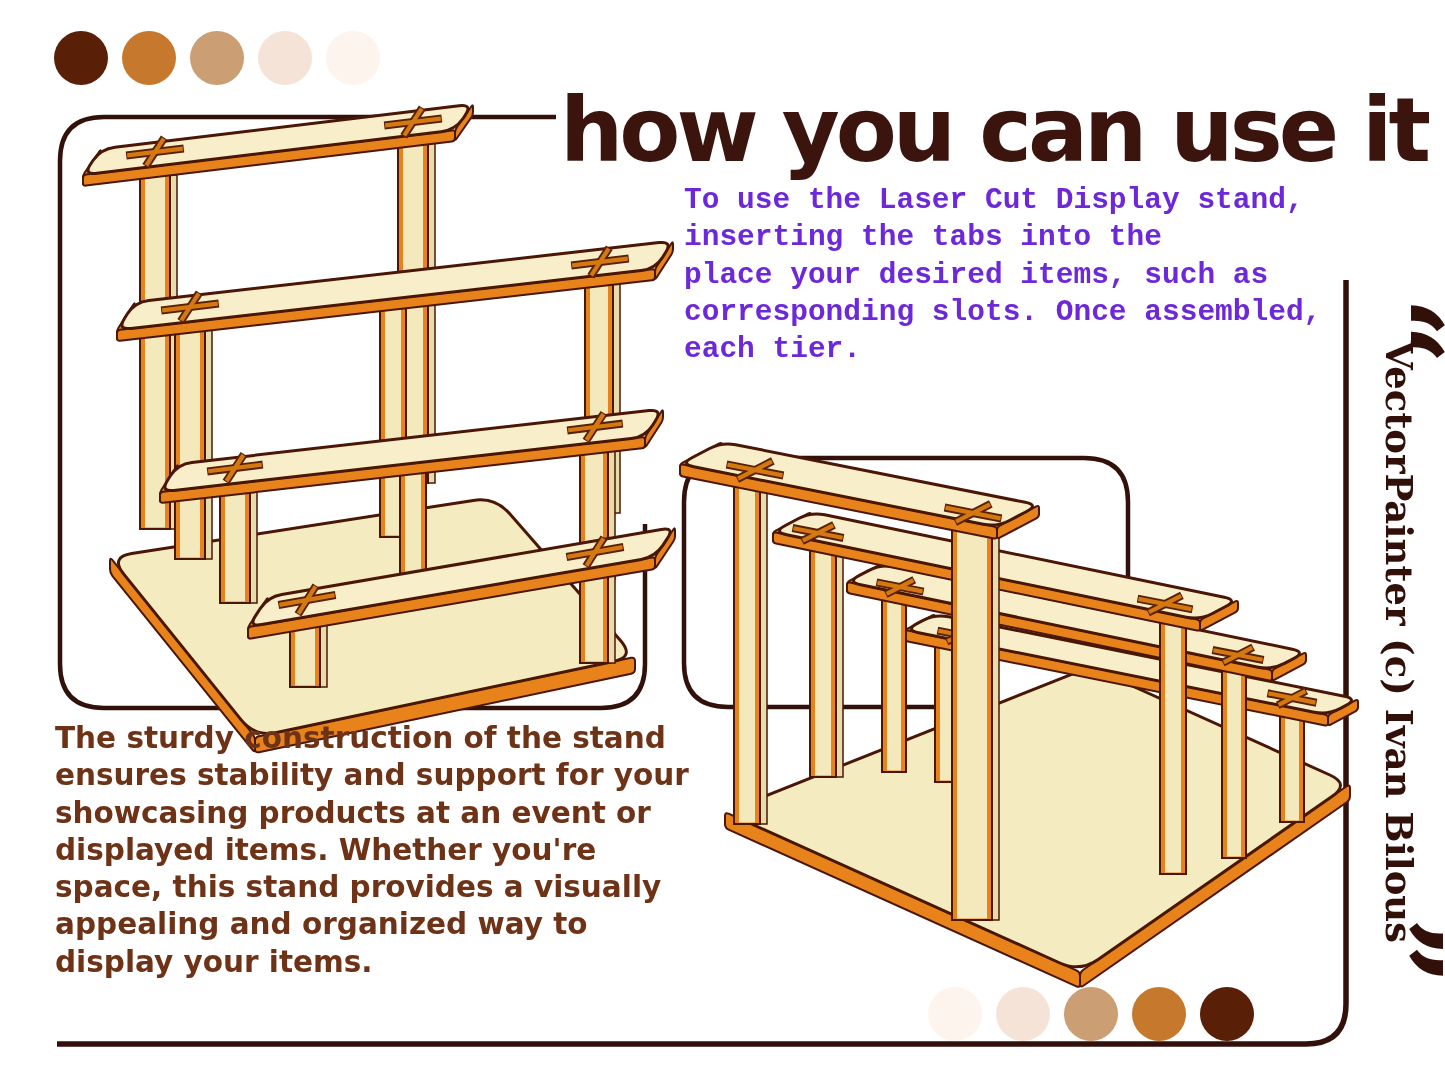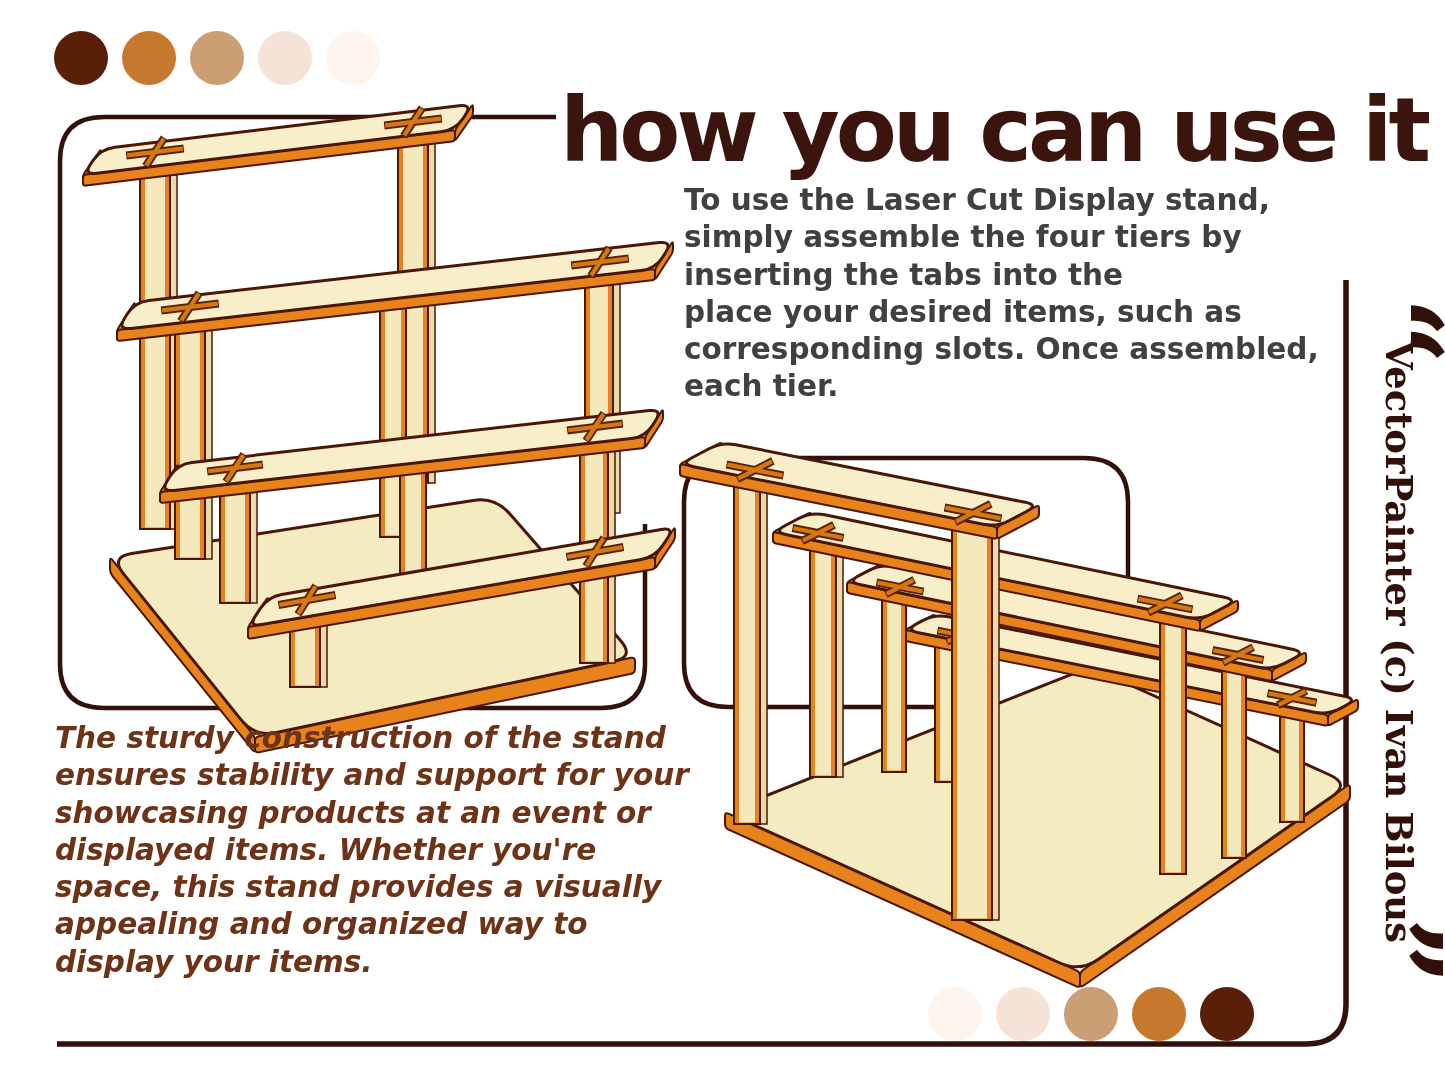--- a/index.html
+++ b/index.html
@@ -7,21 +7,21 @@
           font-family:"DejaVu Sans",sans-serif;margin-top:12px;}
   .frames,.stand{position:absolute;}
   .frames{left:0;top:0;}
   #standL{left:55px;top:85px;width:660px;height:660px;}
   #standR{left:660px;top:420px;width:700px;height:560px;}
   .heading{position:absolute;left:560px;top:74px;font-size:89px;font-weight:bold;
            letter-spacing:-4px;white-space:nowrap;color:#3b140e;line-height:1;}
   .para{position:absolute;font-weight:bold;color:#6e3317;font-size:29.5px;line-height:37.3px;
         white-space:nowrap;}
   .para1{left:684px;top:170px;}
-  .para2{left:55px;top:708px;font-style:italic;}
+  .para2{left:55px;top:708px;}
   .swatches{position:absolute;display:flex;gap:14px;}
   .swatches.top{left:54px;top:19px;}
   .swatches.bottom{left:928px;top:975px;}
   .dot{width:54px;height:54px;border-radius:50%;}
   .wm{position:absolute;color:#32100a;font-family:"DejaVu Serif","Liberation Serif",serif;
       font-weight:bold;white-space:nowrap;}
   .wm-text{left:1399px;top:630px;font-size:37px;transform:translate(-50%,-50%) rotate(90deg);}
   .wm-quote{font-size:118px;line-height:1;}
   .wm-quote.open{left:1398px;top:333px;transform:translate(-50%,-62%) rotate(90deg);position:absolute;}
   .wm-quote.close{left:1398px;top:925px;transform:translate(-50%,-38%) rotate(90deg);position:absolute;}
@@ -222,23 +222,22 @@
         <line x1="-19" y1="0" x2="19" y2="0" transform="translate(95,38) rotate(-27)" stroke="#d4790f" stroke-width="4.2"></line>
         <line x1="-29" y1="0" x2="29" y2="0" transform="translate(313,81) rotate(11)" stroke="#5a2008" stroke-width="8"></line>
         <line x1="-20" y1="0" x2="20" y2="0" transform="translate(313,81) rotate(-27)" stroke="#5a2008" stroke-width="8"></line>
         <line x1="-28" y1="0" x2="28" y2="0" transform="translate(313,81) rotate(11)" stroke="#d4790f" stroke-width="4.2"></line>
         <line x1="-19" y1="0" x2="19" y2="0" transform="translate(313,81) rotate(-27)" stroke="#d4790f" stroke-width="4.2"></line>
       </g>
     </svg>
 
   <div class="heading" style="color: rgb(59, 20, 14);">how you can use it</div>
 
-  <div class="para para1" style="color: #404040;">
+  <div class="para para1" style="color: #6d28d9; font-family: Liberation Mono, monospace;">
     <div>To use the Laser Cut Display stand,</div>
-    <div>simply assemble the four tiers by</div>
     <div>inserting the tabs into the</div>
     <div>place your desired items, such as</div>
     <div>corresponding slots. Once assembled,</div>
     <div>each tier.</div>
   </div>
 
   <div class="para para2" style="color: rgb(110, 51, 23);">
     <div>The sturdy construction of the stand</div>
     <div>ensures stability and support for your</div>
     <div>showcasing products at an event or</div>

